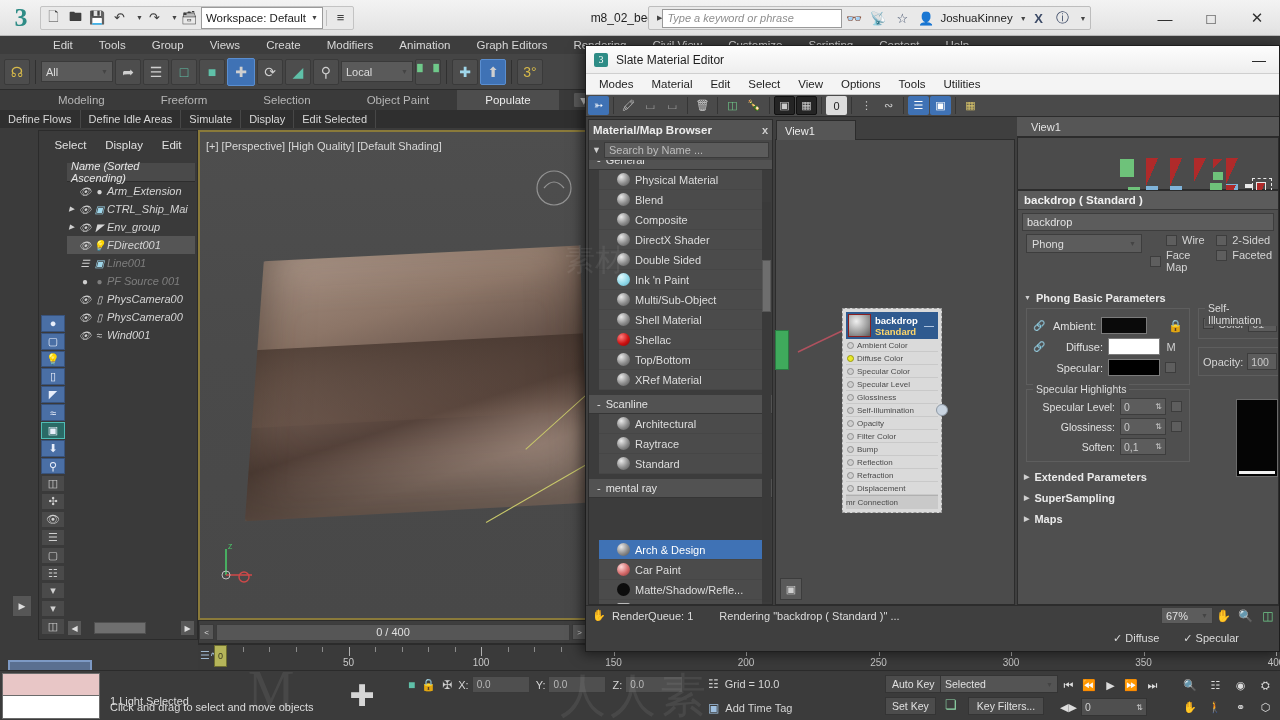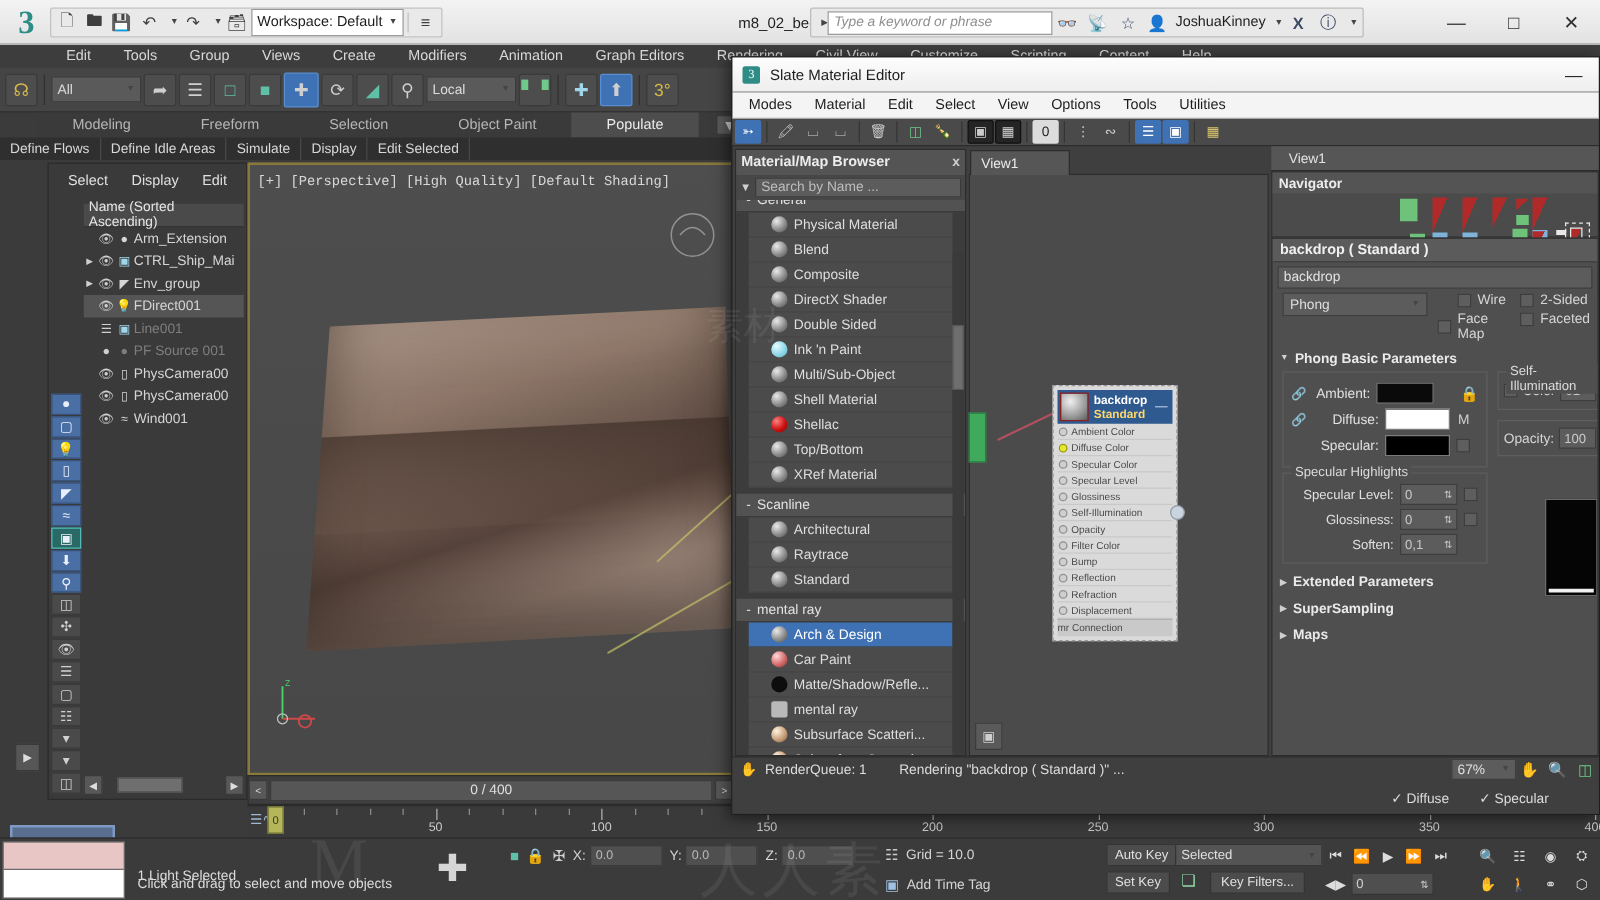--- a/index.html
+++ b/index.html
@@ -119,21 +119,21 @@
   #se-strip {
     position:absolute; left:2px; top:32px; width:26px; bottom:4px;
     display:flex; flex-direction:column; gap:1px; padding-top:152px;
   }
   .se-ico {
     width:24px; height:21px; display:flex; align-items:center; justify-content:center;
     background:#4a6fa5; border:1px solid #39537c; color:#e8eefa; font-size:11px;
   }
   .se-ico.g { background:#4a4a4a; border-color:#3a3a3a; color:#d0d0d0; }
   .se-ico.on { background:#2a6a66; border-color:#4fbdb5; }
-  #se-list { position:absolute; left:28px; top:32px; right:2px; bottom:22px; }
+  #se-list { position:absolute; left:28px; top:32px; right:2px; bottom:22px;font-style:italic; }
   #se-header {
     height:19px; background:#4a4a4a; border-bottom:1px solid #2d2d2d;
     display:flex; align-items:center; padding-left:4px;
     font-size:11px; color:#e6e6e6;
   }
   .se-row { height:18px; display:flex; align-items:center; font-size:11px; padding-left:2px; }
   .se-row.sel { background:#555; }
   .se-row.dim { color:#7e7e7e; }
   .se-tri { width:9px; color:#d0d0d0; font-size:7px; }
   .se-eye { width:14px; text-align:center; color:#cfcfcf; font-size:10px; }
@@ -144,21 +144,21 @@
   }
   .scbtn { width:15px; height:16px; background:#585858; border:1px solid #3a3a3a;
     display:flex; align-items:center; justify-content:center; font-size:8px; color:#ddd; }
   .scthumb { height:12px; background:#6f6f6f; border:1px solid #505050; }
 
   
   #viewport {
     left:198px; top:130px; width:390px; height:490px;
     background:#4a4a4a; border:2px solid #8a7a3a;
   }
-  #vp-label { position:absolute; left:6px; top:8px; font-size:11px; color:#d8d8d8; z-index:3;font-family:Liberation Mono, monospace; }
+  #vp-label { position:absolute; left:6px; top:8px; font-size:11px; color:#d8d8d8; z-index:3; }
   #vp-sky {
     position:absolute; left:0; top:0; right:0; bottom:0;
     background:linear-gradient(#4e4e4e 0%, #4a4a4a 45%, #484848 100%);
     overflow:hidden;
   }
   #vp-terrain {
     position:absolute; left:55px; top:115px; width:330px; height:260px;
     background:linear-gradient(165deg,#a59083 0%,#8c7567 28%,#6e5a50 46%,#57443c 62%,#9a8478 80%,#b3a094 100%);
     transform:perspective(420px) rotateX(8deg) rotateZ(-3deg) skewX(-4deg);
     box-shadow:inset 0 -30px 50px rgba(30,20,15,.55), inset 0 20px 40px rgba(200,180,160,.15);
@@ -274,21 +274,21 @@
   #mb-search { height:20px; display:flex; align-items:center; gap:3px; padding:0 3px; background:#474747; }
   #mb-search .tri { font-size:9px; color:#cfcfcf; }
   #mb-search .box { flex:1; height:16px; background:#5c5c5c; border:1px solid #3b3b3b;
     display:flex; align-items:center; padding-left:4px; font-size:11px; color:#bdbdbd; }
   #mb-list { position:absolute; left:0; right:0; top:40px; bottom:0; background:#3c3c3c; overflow:hidden; }
   .mb-grp { height:19px; background:#525252; display:flex; align-items:center;
     padding-left:8px; font-size:11px; color:#e2e2e2; border-bottom:1px solid #353535; }
   .mb-item { height:20px; display:flex; align-items:center; gap:5px; padding-left:18px;
     font-size:11px; color:#dedede; border-bottom:1px solid #464646; background:#4b4b4b;
     margin:0 10px 0 10px; }
-  .mb-item.sel { background:#3f72b5; color:#fff; }
+  .mb-item.sel { background:#3f72b5; color:#fff;margin-top:42px; }
   .sph { width:13px; height:13px; border-radius:50%; flex:0 0 auto;
     background:radial-gradient(circle at 33% 30%, #e9e9e9, #8c8c8c 55%, #4d4d4d 100%); }
   .sph.cy { background:radial-gradient(circle at 33% 30%, #e3fbff, #8fd8e8 55%, #5fa9bd 100%); }
   .sph.rd { background:radial-gradient(circle at 33% 30%, #ff8080, #cc1111 55%, #7d0505 100%); }
   .sph.blk { background:#0d0d0d; }
   .sph.pk { background:radial-gradient(circle at 33% 30%, #ffd8d8, #d46a6a 55%, #7a3030 100%); }
   .sph.fl { background:#b9b9b9; border-radius:2px; }
   .sph.cr { background:radial-gradient(circle at 33% 30%, #fff3e0, #c9a07a 55%, #7a5b40 100%); }
   #mb-vscroll { position:absolute; right:1px; top:42px; width:9px; bottom:2px; background:#3a3a3a; }
   #mb-vthumb { position:absolute; left:0; top:58px; width:9px; height:52px; background:#6e6e6e; border:1px solid #585858; }
@@ -990,21 +990,20 @@
         </div>
       <div id="node-mr">
         <span>mr Connection</span>
       </div>
       <div id="node-out"></div>
     </div>
     <div id="nv-corner">▣</div>
   </div>
 
   <div id="navigator">
-    <div id="nav-head">Navigator</div>
     <div id="nav-canvas">
       <div class="nvshape nv-grn" style="left:102px;top:4px;width:14px;height:18px;"></div>
       <div class="nvshape nv-grn" style="left:110px;top:32px;width:12px;height:5px;"></div>
       <div class="nvshape nv-red" style="left:128px;top:3px;width:12px;height:28px;"></div>
       <div class="nvshape nv-bar" style="left:128px;top:31px;width:12px;height:17px;"></div>
       <div class="nvshape nv-red" style="left:152px;top:3px;width:12px;height:28px;"></div>
       <div class="nvshape nv-bar" style="left:152px;top:31px;width:12px;height:17px;"></div>
       <div class="nvshape nv-red" style="left:176px;top:3px;width:12px;height:24px;"></div>
       <div class="nvshape nv-red" style="left:195px;top:4px;width:10px;height:9px;"></div>
       <div class="nvshape nv-grn" style="left:195px;top:17px;width:10px;height:8px;"></div>
@@ -1045,21 +1044,21 @@
             <span style="font-size:11px;">2-Sided</span>
           </div>
           <div class="row" style="gap:5px;">
             <span class="chk"></span>
             <span style="font-size:11px;">Faceted</span>
           </div>
         </div>
       </div>
     </div>
 
-    <div class="roll" style="margin-top:5px;text-align:center;">
+    <div class="roll" style="margin-top:16px;text-align:center;">
       <span class="tri">▼</span>
       <span>Phong Basic Parameters</span>
     </div>
     <div class="pbody" style="display:flex;gap:8px;">
       <div class="group" style="width:164px;">
         <div class="colorrow">
           <span class="linkico">🔗</span>
           <span class="collbl">Ambient:</span>
           <span class="swatch" id="sw-amb" style="background: rgb(10, 10, 10);"></span>
           <span style="width:12px;"></span>

